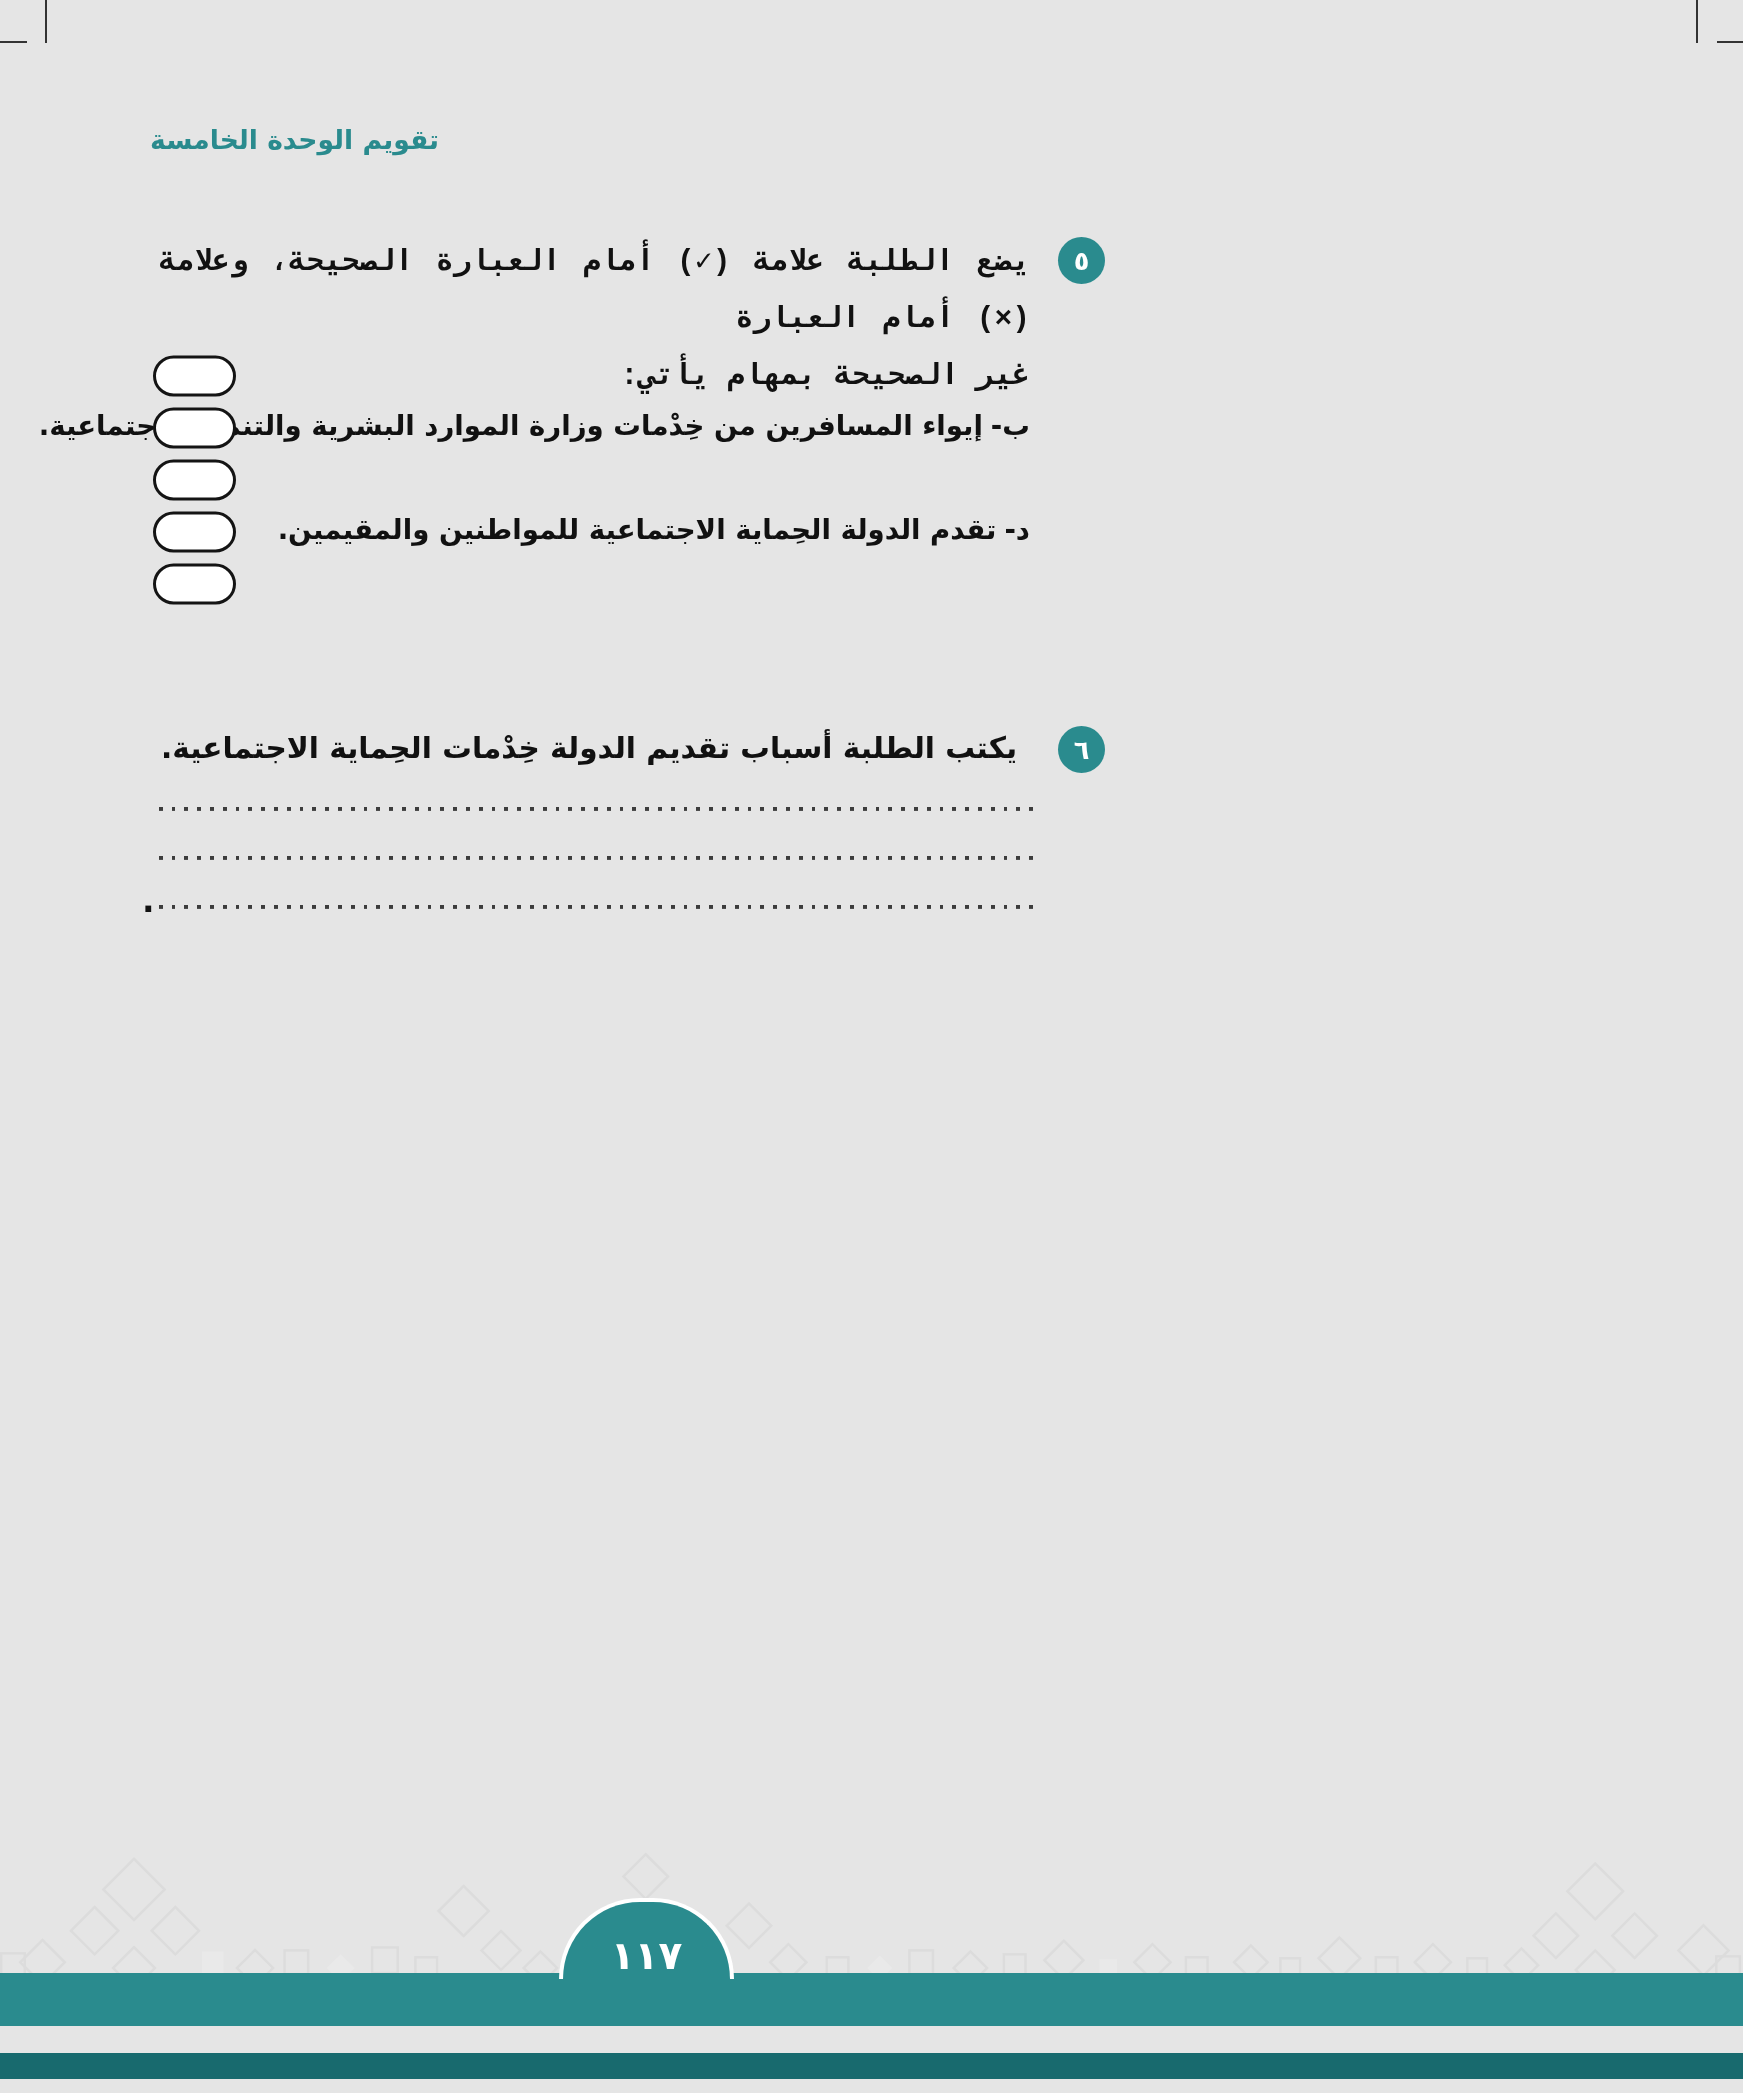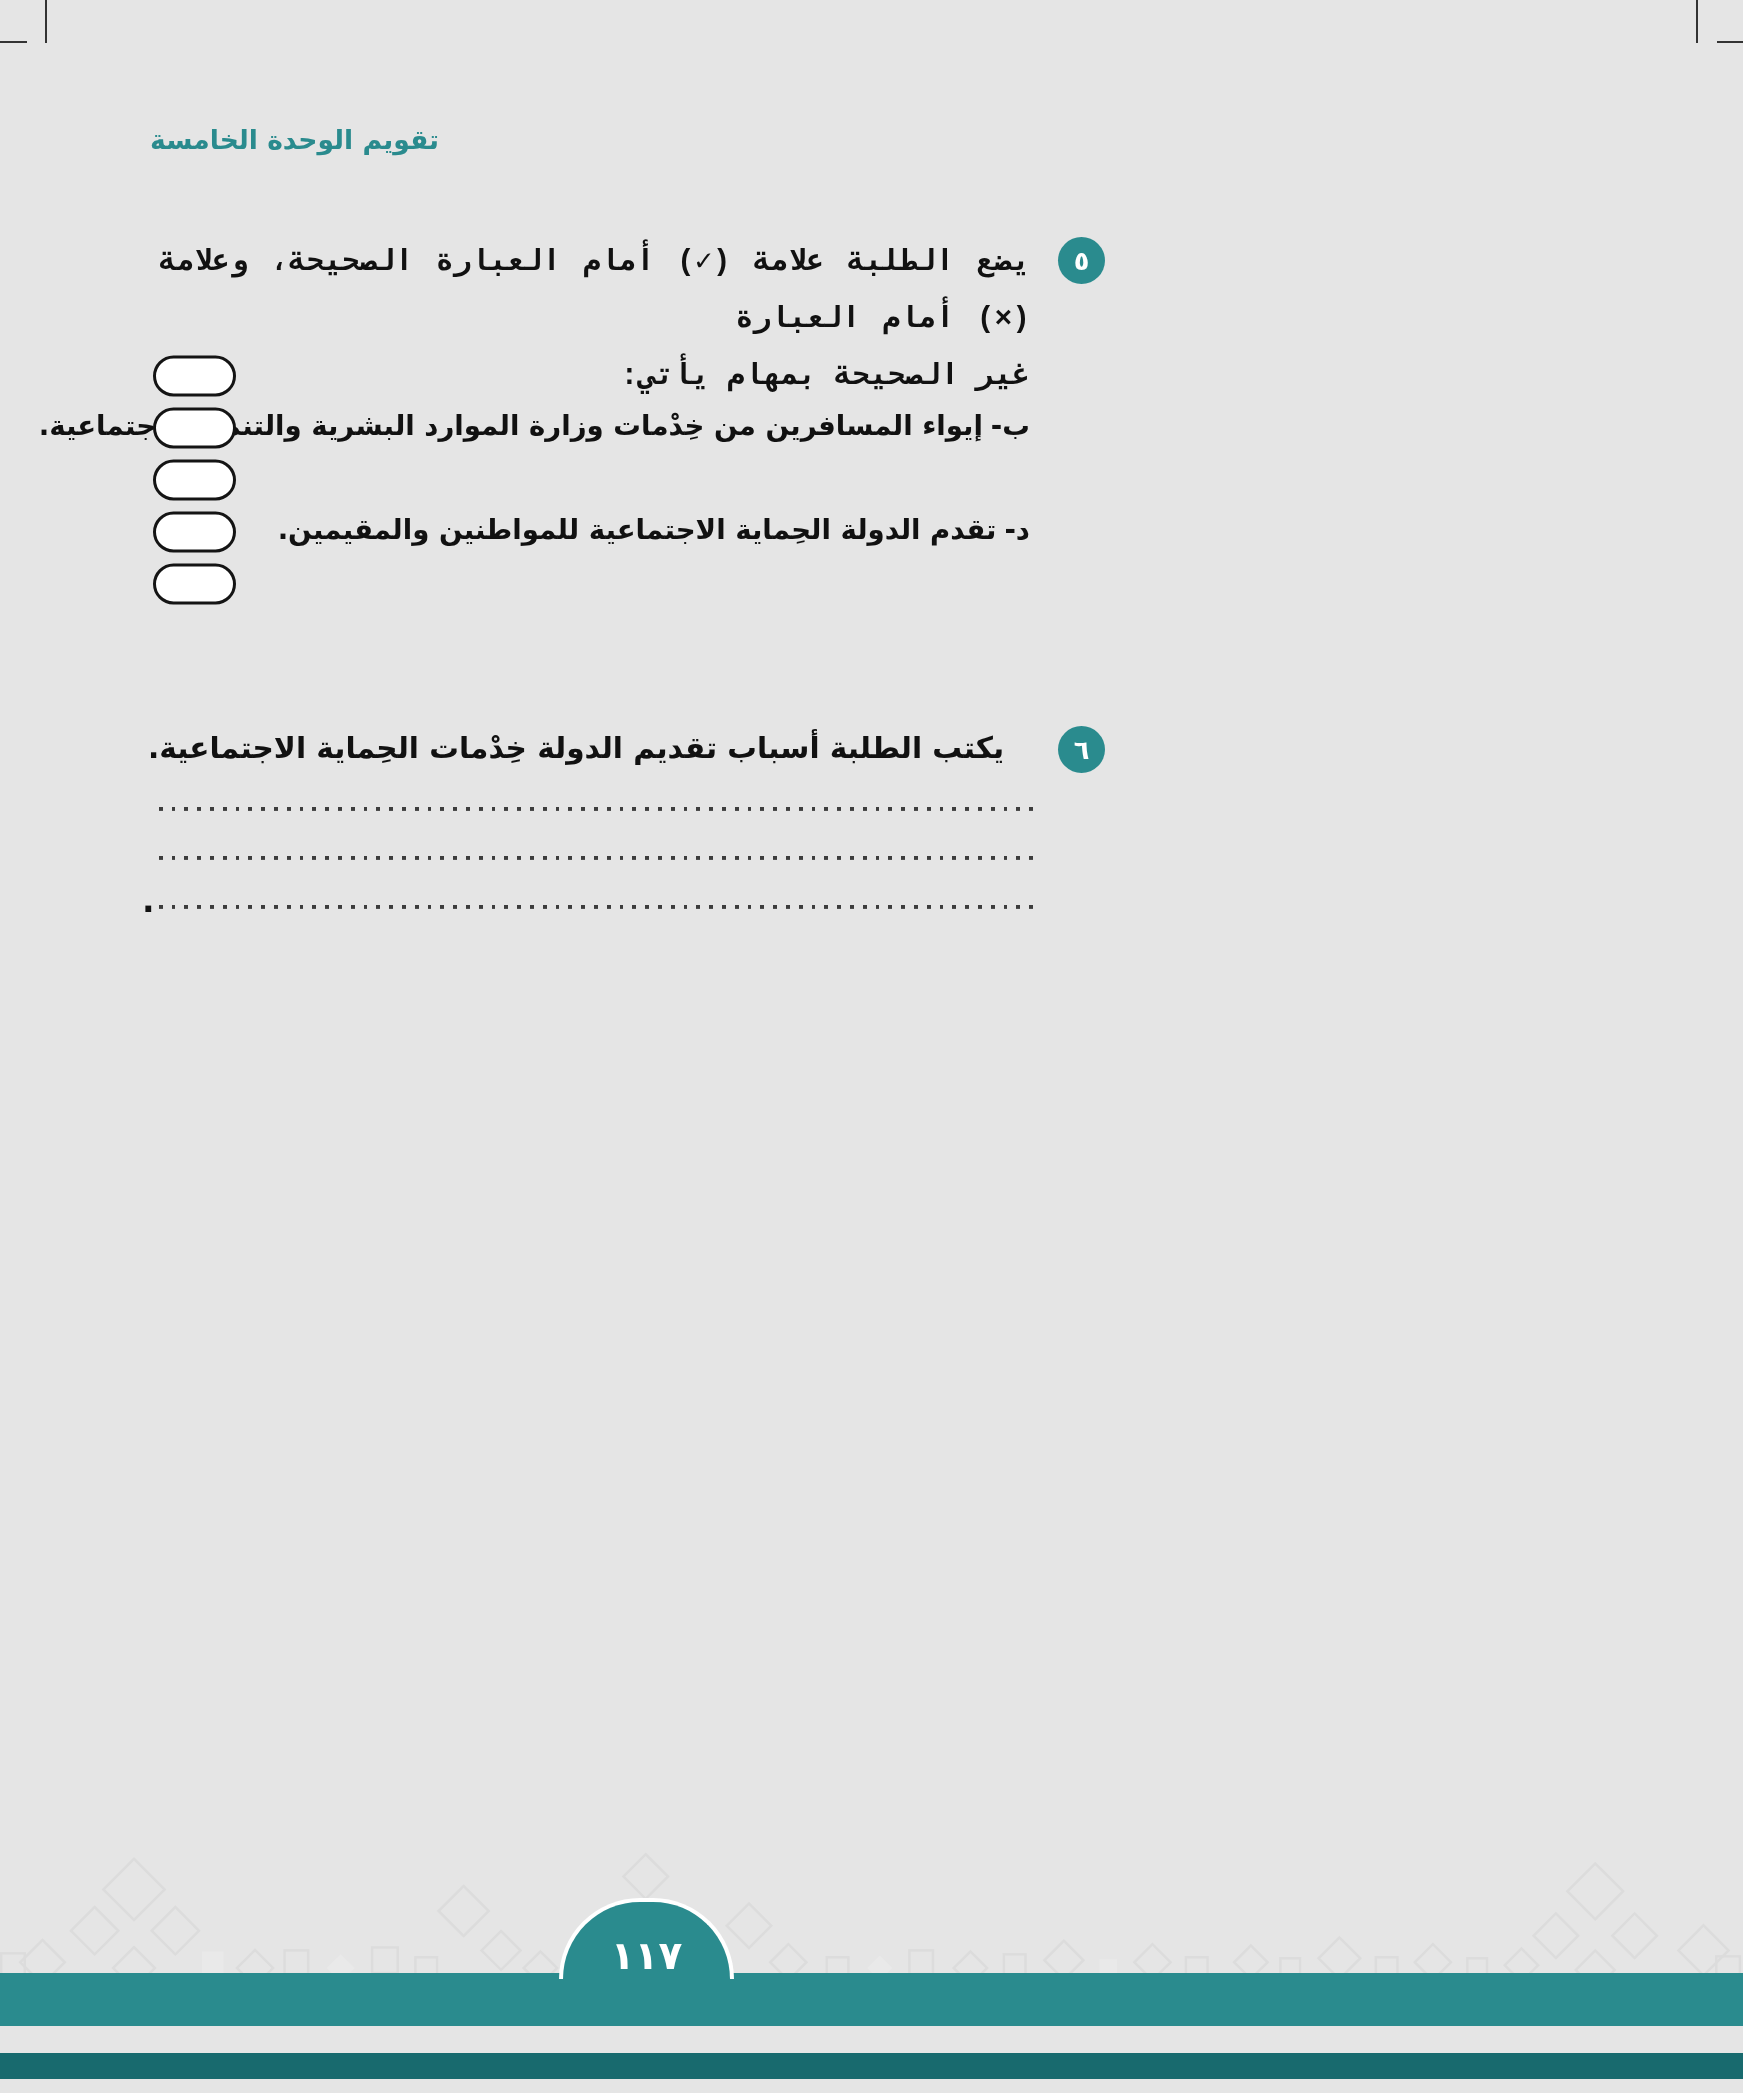--- a/index.html
+++ b/index.html
@@ -95,21 +95,21 @@
     border-radius: 21.7px;
     background: #fff;
     cursor: pointer;
   }
 
   .q6-prompt {
     position: absolute;
     top: 731px;
     left: 148px;
     width: 882px;
-    text-align: left;
+    text-align: center;
     font-size: 29.6px;
     font-weight: bold;
     color: #111;
   }
 
   .answer-line {
     position: absolute;
     left: 158px;
     width: 875px;
     height: 4.9px;

